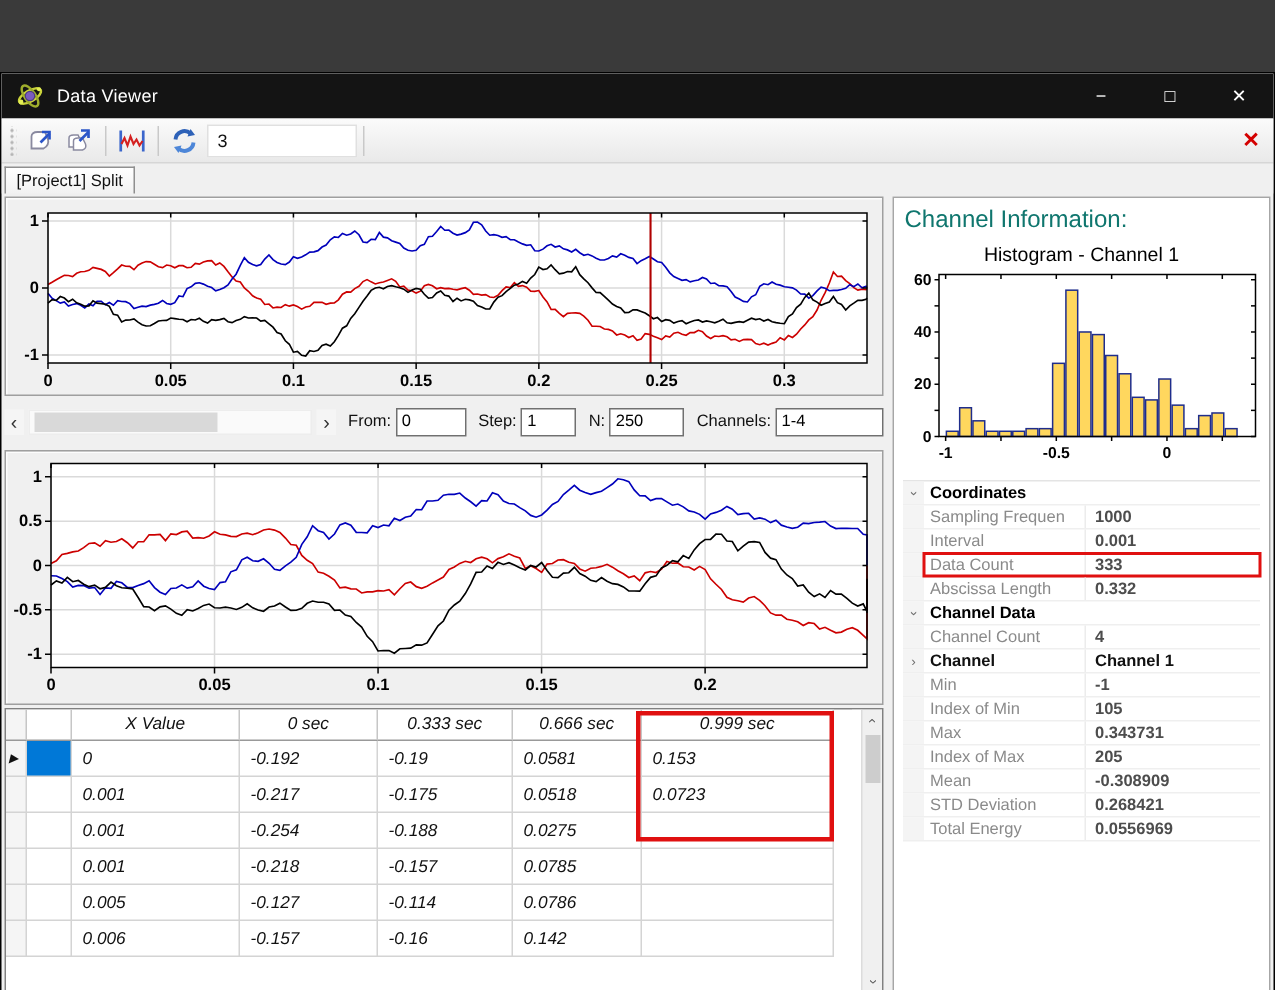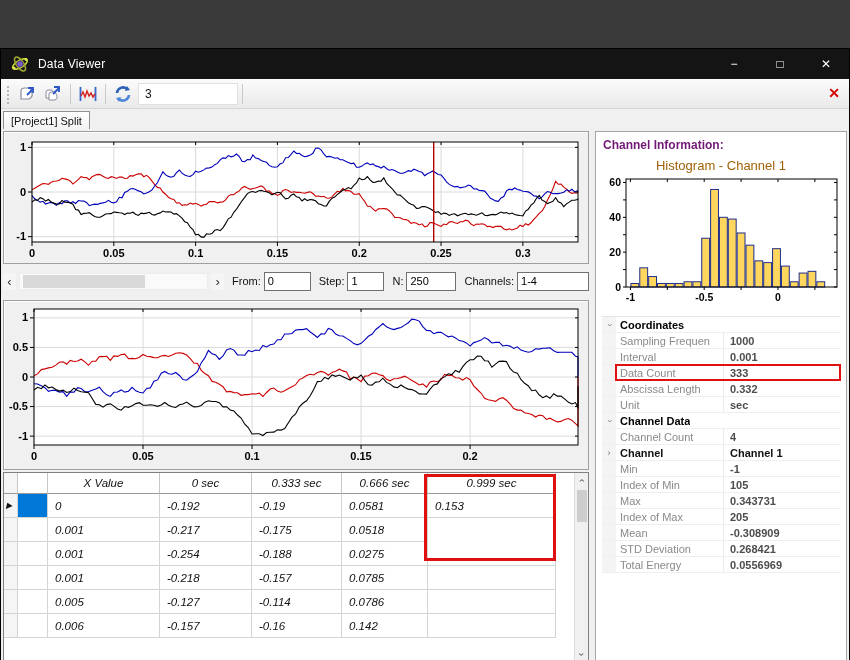--- a/index.html
+++ b/index.html
@@ -57,22 +57,22 @@
   .vspace{flex:1;}
   .hscroll{height:15px;flex:none;background:#f0f0f0;border-top:1px solid #dcdcdc;display:flex;align-items:center;font-size:12px;color:#444;}
   .hthumb{height:11px;width:410px;background:#cdcdcd;margin-left:60px;}
   .hs-arrow{width:16px;text-align:center;}
   .hs-right{margin-left:auto;}
   .chev{display:inline-block;transform:rotate(90deg);}
   .chev-u{display:inline-block;transform:rotate(-90deg);}
   .table-red-box{position:absolute;left:420px;top:1px;width:132px;height:87px;border:3px solid #e01010;pointer-events:none;z-index:6;}
   
   .info-panel{height:546px;background:#fff;border:1px solid #a6a6a6;padding:5px 6px;display:flex;flex-direction:column;overflow:hidden;}
-  .info-title{font-size:12px;font-weight:bold;color:#701a75;margin:1px 0 4px 1px;}
-  .hist-title{font-size:13px;color:#a16207;text-align:center;margin:2px 0 1px 0;}
+  .info-title{font-size:16px;font-weight:normal;color:#0f766e;margin:1px 0 4px 1px;}
+  .hist-title{font-size:13px;color:#000000;text-align:center;margin:2px 0 1px 0;}
   .props{margin-top:10px;border-top:1px solid #e4e4e4;}
   .prop-row{display:flex;height:16px;align-items:center;font-size:11px;border-bottom:1px solid #efefef;}
   .prop-gutter{width:14px;flex:none;height:100%;background:#f4f4f4;color:#707070;font-size:9px;display:flex;align-items:center;justify-content:center;}
   .prop-main{flex:1;display:flex;height:100%;align-items:center;position:relative;}
   .prop-label{width:108px;flex:none;color:#8a8a8a;padding-left:4px;border-right:1px solid #ececec;height:100%;display:flex;align-items:center;overflow:hidden;white-space:nowrap;}
   .prop-value{flex:1;padding-left:6px;color:#4d4d4d;font-weight:bold;white-space:nowrap;overflow:hidden;}
   .prop-row.category .prop-label{color:#000;font-weight:bold;border-right:none;width:auto;}
   .prop-row.selected .prop-label{color:#111;font-weight:bold;}
   .prop-row.selected .prop-value{color:#111;}
   .prop-row.hl .prop-main{outline:2px solid #e01010;outline-offset:-1px;}
@@ -290,20 +290,21 @@
                 <div class="t-cell c5">0.0581</div>
                 <div class="t-cell c6">0.153</div>
               </div>
               <div class="t-row">
                 <div class="t-cell c0"></div>
                 <div class="t-cell c1"></div>
                 <div class="t-cell c2">0.001</div>
                 <div class="t-cell c3">-0.217</div>
                 <div class="t-cell c4">-0.175</div>
                 <div class="t-cell c5">0.0518</div>
+                <div class="t-cell c6">0.0723</div>
               </div>
               <div class="t-row">
                 <div class="t-cell c0"></div>
                 <div class="t-cell c1"></div>
                 <div class="t-cell c2">0.001</div>
                 <div class="t-cell c3">-0.254</div>
                 <div class="t-cell c4">-0.188</div>
                 <div class="t-cell c5">0.0275</div>
                 <div class="t-cell c6"></div>
               </div>
@@ -449,27 +450,20 @@
                 <div class="prop-value">333</div>
               </div>
             </div>
             <div class="prop-row item">
               <div class="prop-gutter"></div>
               <div class="prop-main">
                 <div class="prop-label">Abscissa Length</div>
                 <div class="prop-value">0.332</div>
               </div>
             </div>
-            <div class="prop-row item">
-              <div class="prop-gutter"></div>
-              <div class="prop-main">
-                <div class="prop-label">Unit</div>
-                <div class="prop-value">sec</div>
-              </div>
-            </div>
             <div class="prop-row category">
               <div class="prop-gutter">
                 <span class="chev">›</span>
               </div>
               <div class="prop-main">
                 <div class="prop-label">Channel Data</div>
               </div>
             </div>
             <div class="prop-row item">
               <div class="prop-gutter"></div>

